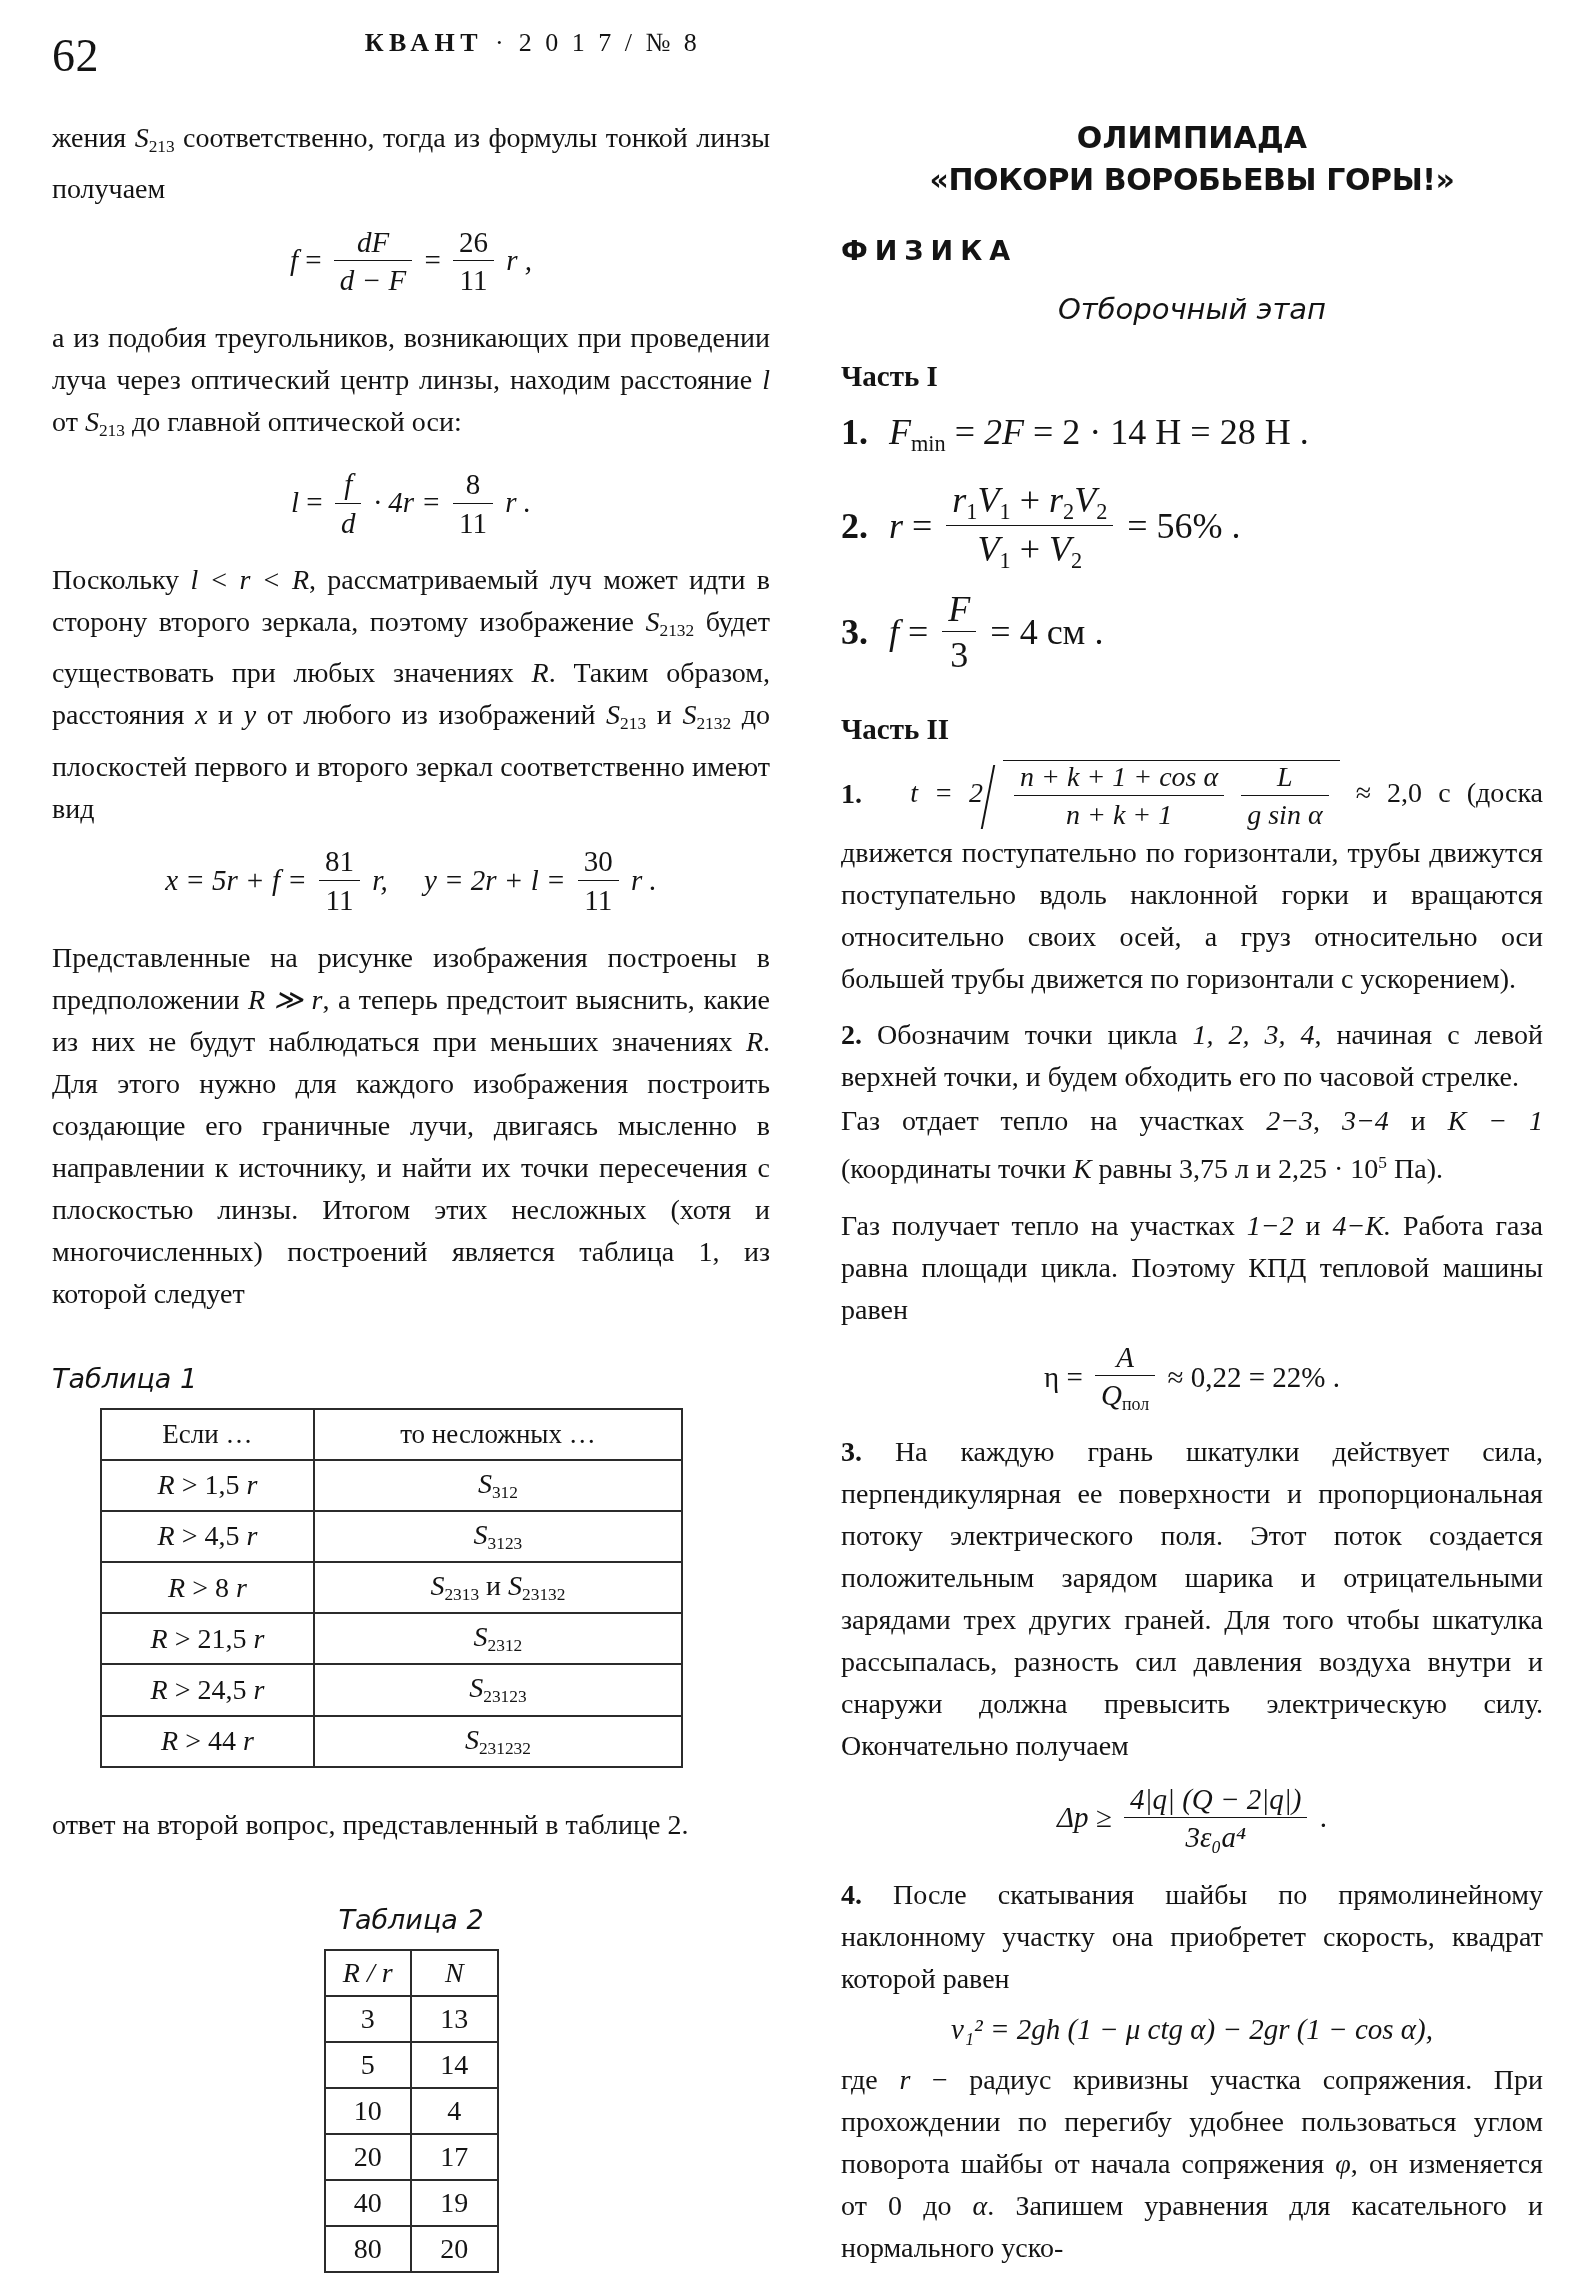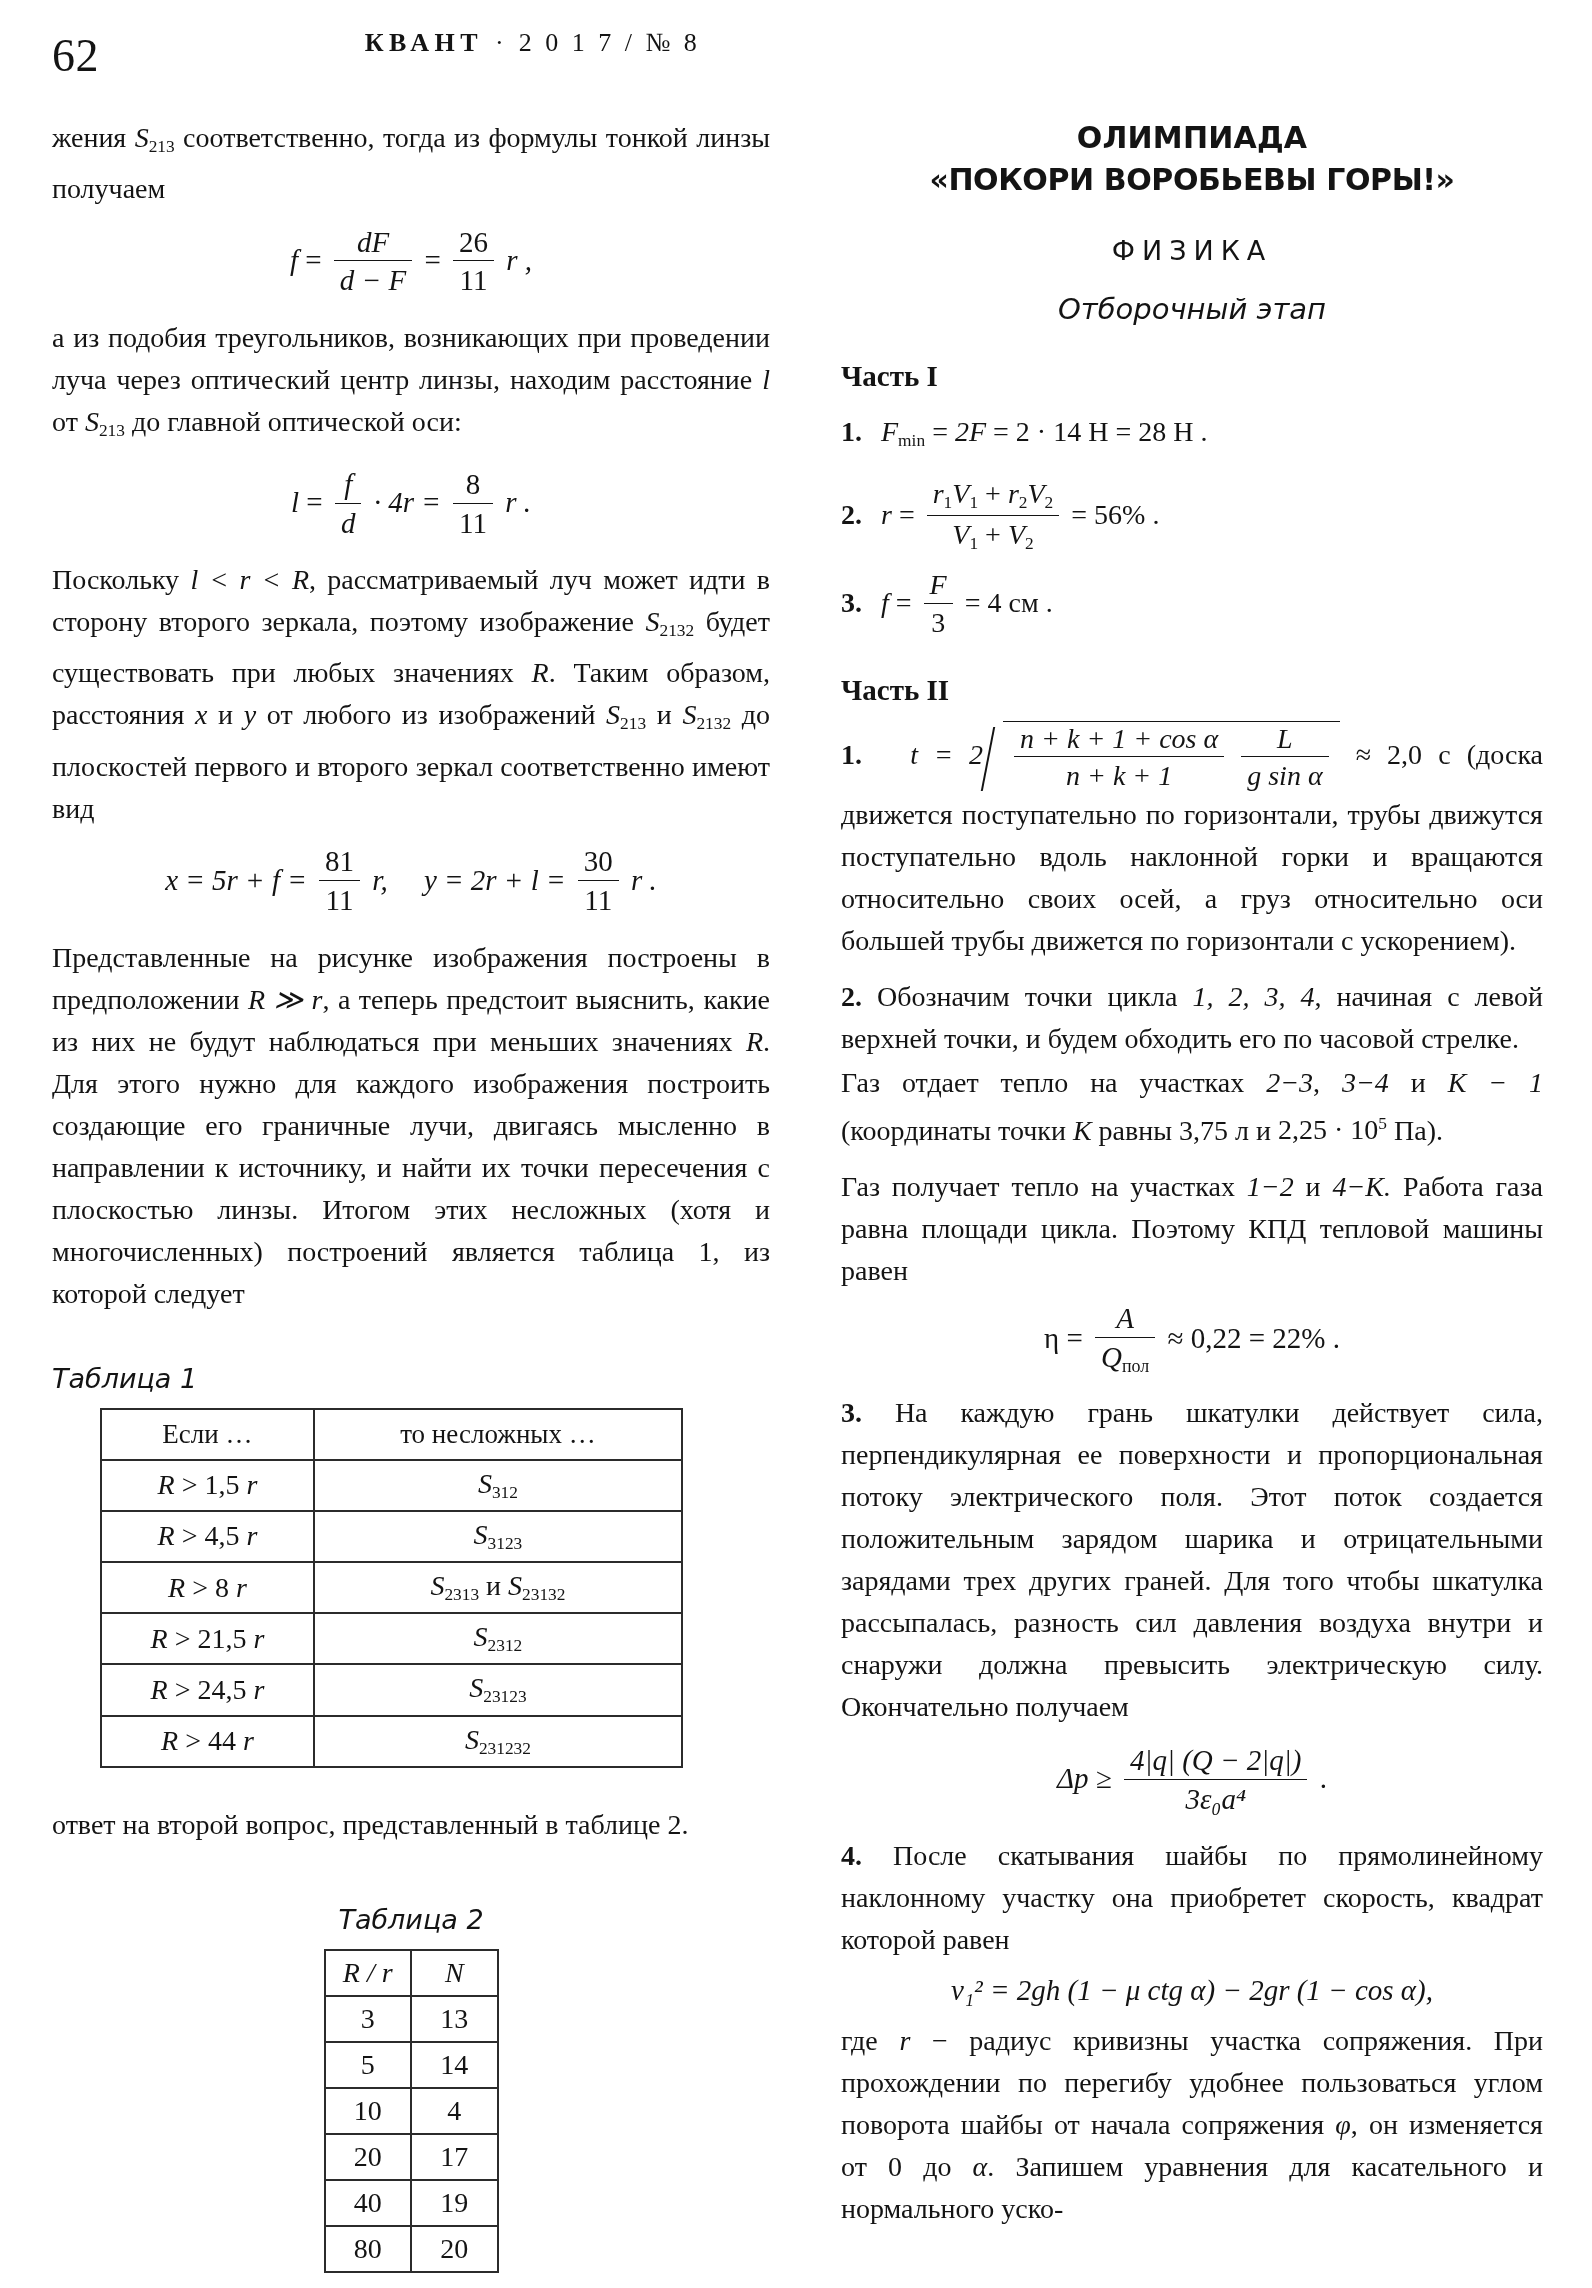--- a/index.html
+++ b/index.html
@@ -172,23 +172,22 @@
     font-family: "DejaVu Sans", "Liberation Sans", sans-serif;
     font-weight: 700;
     font-size: 30px;
     line-height: 42px;
     text-align: center;
     letter-spacing: 0.2px;
   }
   .olymp-title .l2 { display: block; letter-spacing: -0.4px; }
   .subject {
     font-family: "DejaVu Sans", "Liberation Sans", sans-serif;
-    font-weight: 400;
+    font-weight: 700;
     font-size: 27px;
-    text-align: center;
     letter-spacing: 7px;
     margin-top: 34px;
   }
   .stage {
     font-family: "DejaVu Sans", "Liberation Sans", sans-serif;
     font-style: italic;
     font-size: 29px;
     text-align: center;
     margin-top: 26px;
   }
@@ -199,21 +198,21 @@
     margin-bottom: 6px;
   }
   .numitem {
     font-size: 28px;
     line-height: 42px;
     text-align: justify;
     margin-top: 14px;
   }
   .numitem .n { font-weight: 700; }
   .itemline {
-    font-size: 28px;
+    font-size: 36px;
     line-height: 46px;
     margin-top: 16px;
   }
   .itemline .n { font-weight: 700; margin-right: 12px; }
 </style>
 </head>
 <body>
 
 <div class="page">
 

